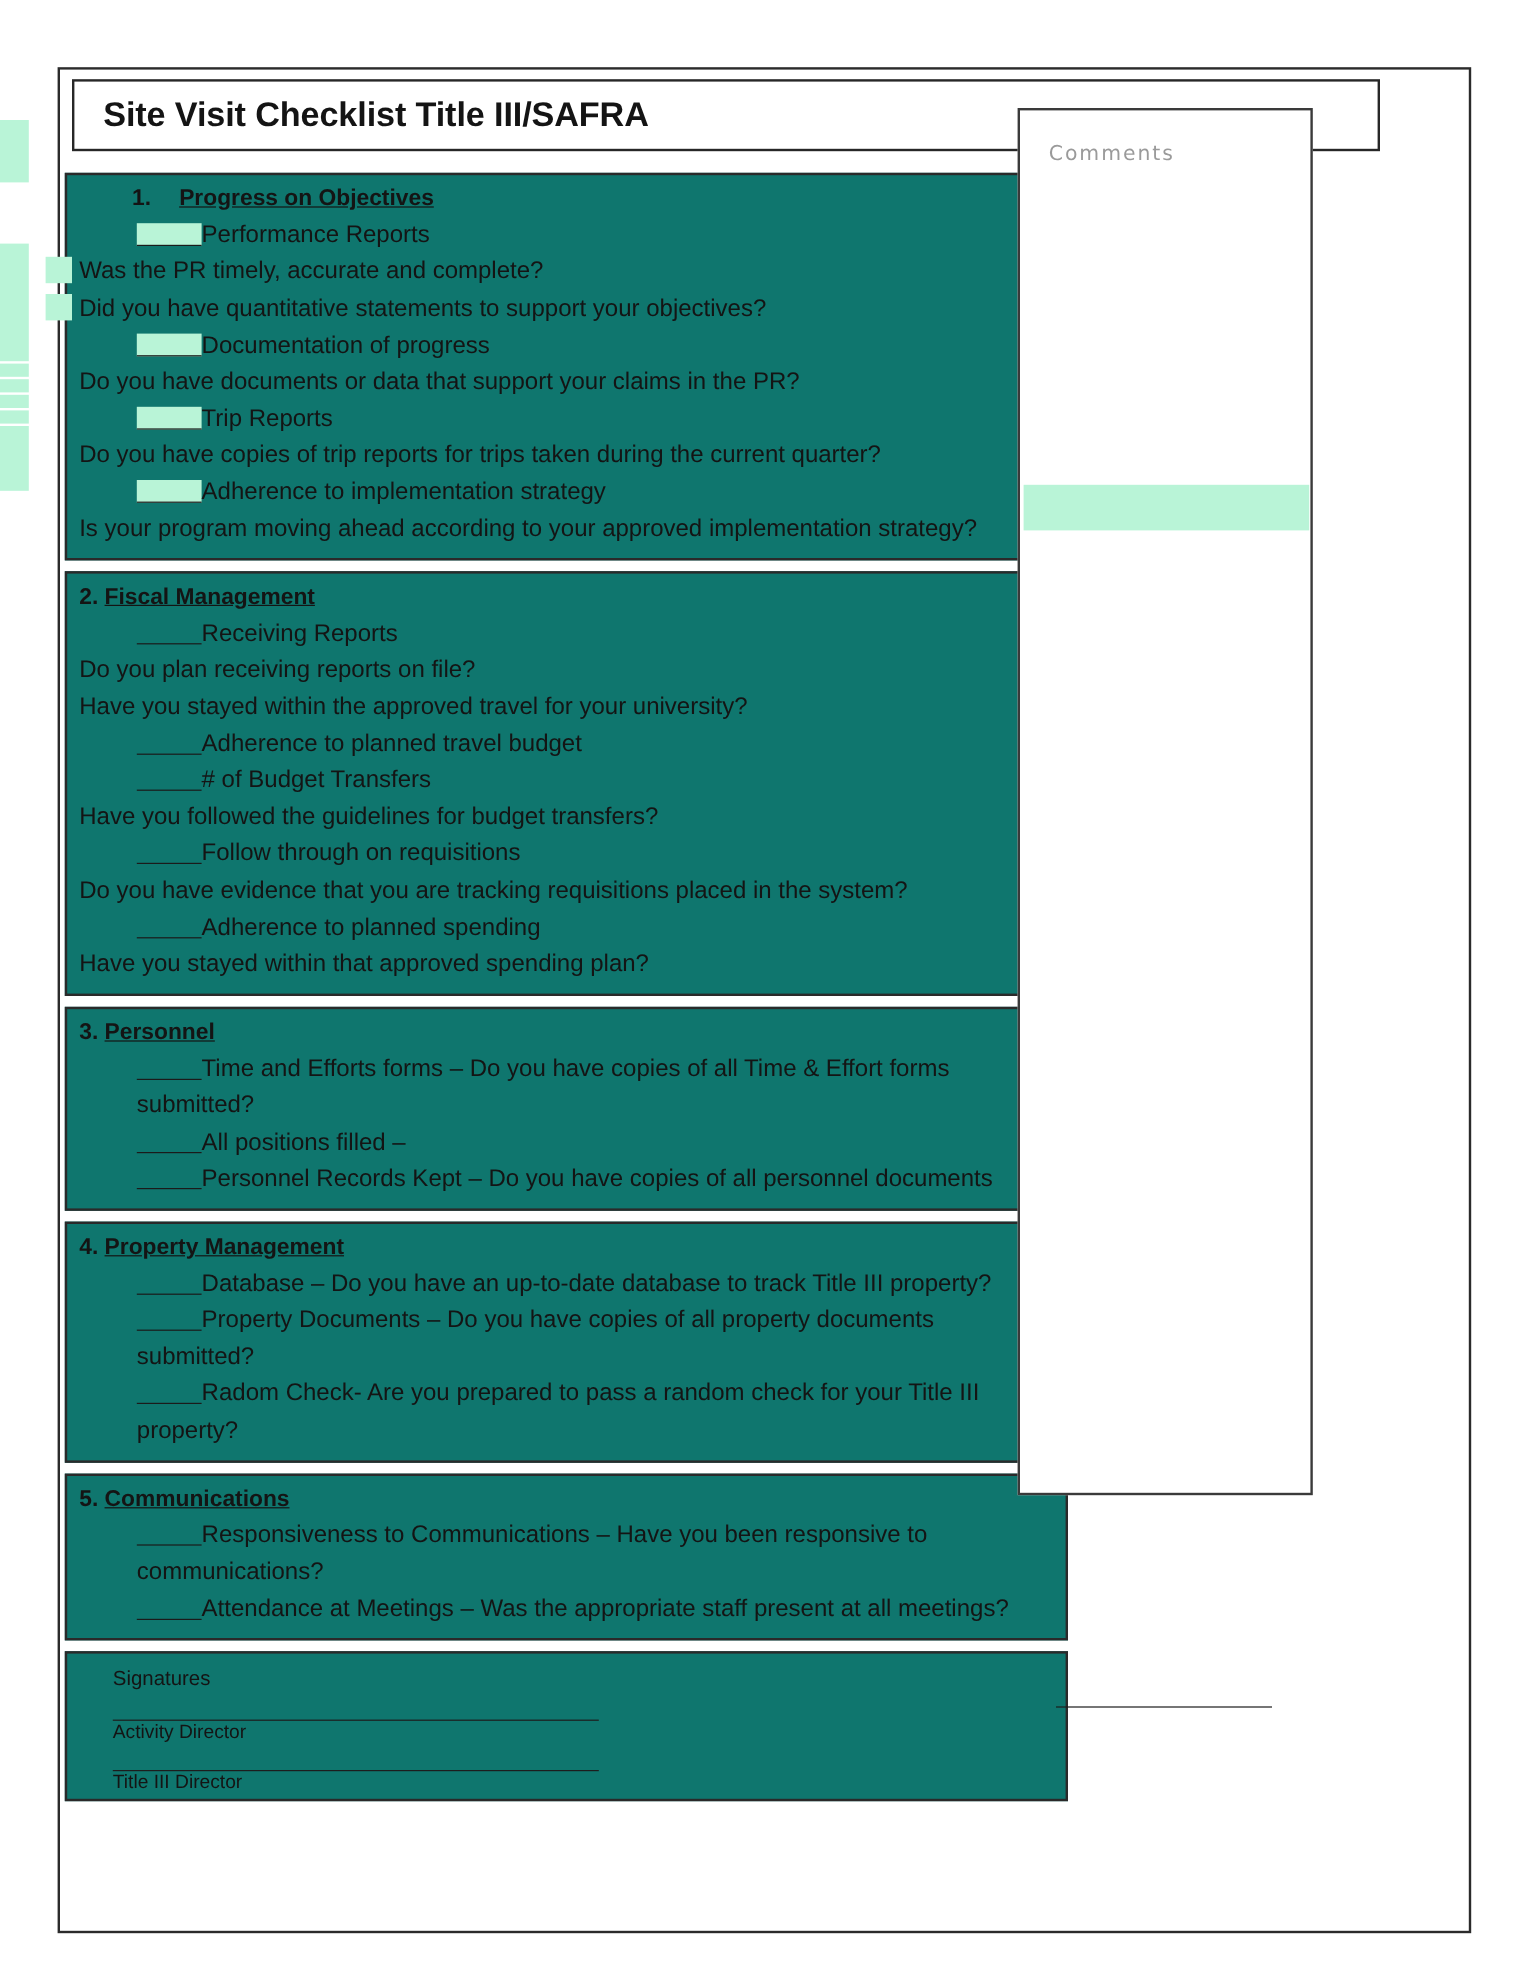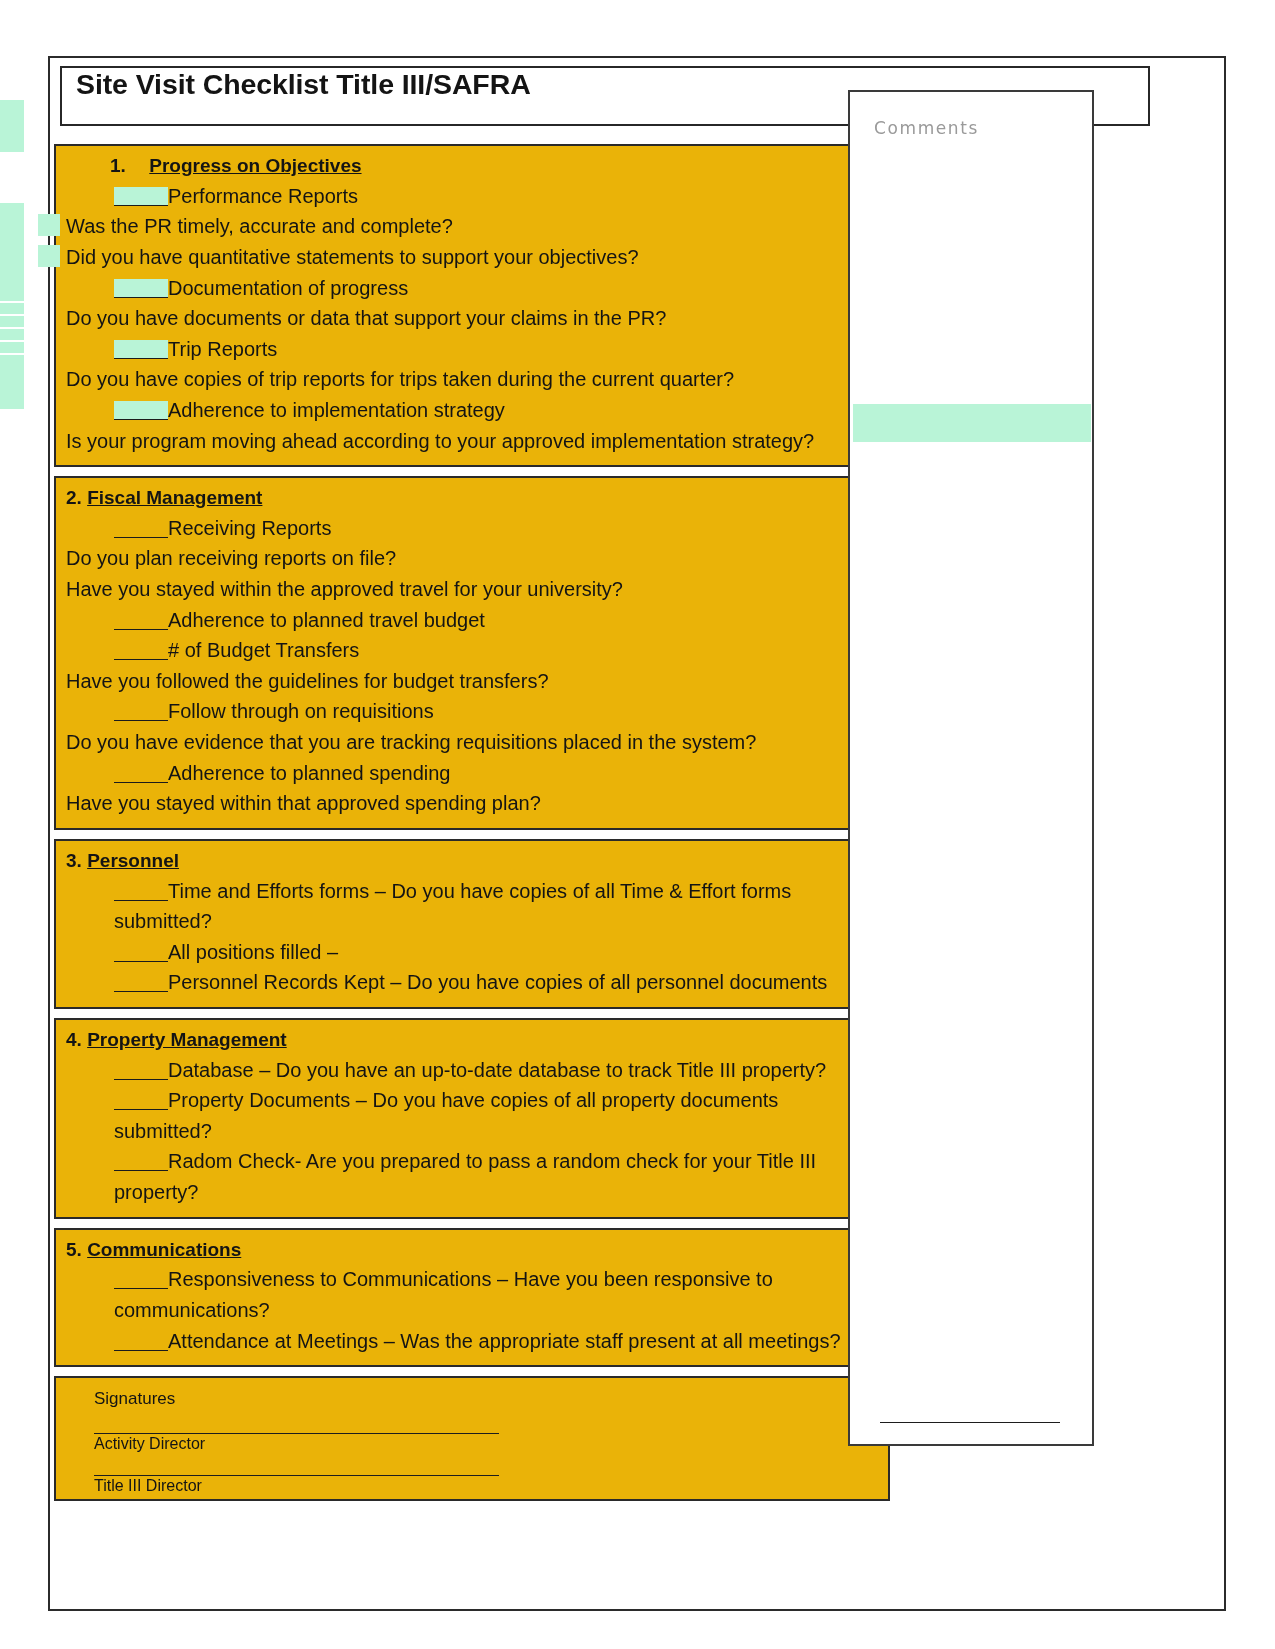--- a/index.html
+++ b/index.html
@@ -30,42 +30,42 @@
     border: 2px solid #2b2b2b;
     background: #fff;
   }
 
   
   .title-box {
     position: absolute;
     left: 10px; top: 8px;
     width: 1090px; height: 60px;
     border: 2px solid #272727;
-    display: flex; 
-    padding-left: 14px;
+    display: flex; align-items: center;
+    padding-left: 24px;
   }
   .title-text {
     font-size: 28.5px;
     font-weight: bold;
     letter-spacing: -0.1px;
     white-space: nowrap;
   }
 
   
   .left-col {
     position: absolute;
     left: 4px; top: 86px;
     width: 836px;
   }
 
   .sec {
     border: 2px solid #2a2a2a;
     margin-bottom: 9px;
     padding: 7px 10px 9px 10px;
-    background: #eab308;
+    background: #0f766e;
   }
   .sec.sig-sec { border-top: 2px solid #2a2a2a; margin-bottom:0; padding-bottom: 4px; padding-left: 38px;}
 
   .sec-head {
     font-size: 19px;
     font-weight: bold;
     margin: 1px 0 3px 0;
     line-height: 1.25;
   }
   .sec-head .num { display: inline-block; }
@@ -107,21 +107,21 @@
   .sig-rule {
     border-top: 1.8px solid #1d1d1d;
     width: 405px;
   }
   .sig-cap { font-size: 16px; padding-top: 1px; }
 
   
   .comments-box {
     position: absolute;
     left: 848px; top: 90px;
-    width: 246px; height: 1356px;
+    width: 246px; height: 1156px;
     border: 2.5px solid #3a3a3a;
     background: #fff;
     overflow: hidden;
   }
   .comments-label {
     position: absolute;
     left: 24px; top: 26px;
     font-size: 17px;
     color: #9a9a9a;
     letter-spacing: 1.6px;

